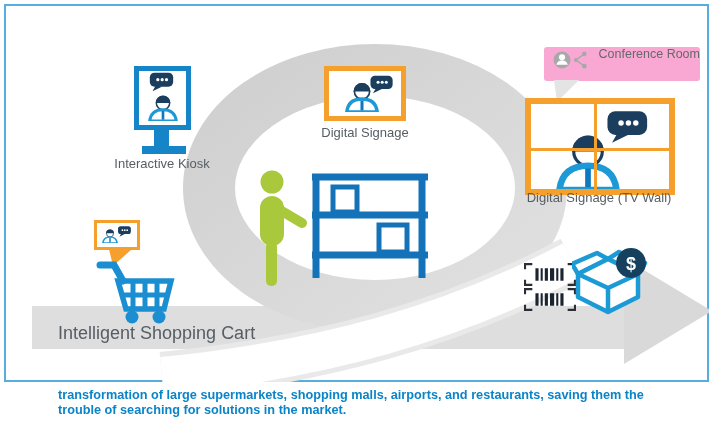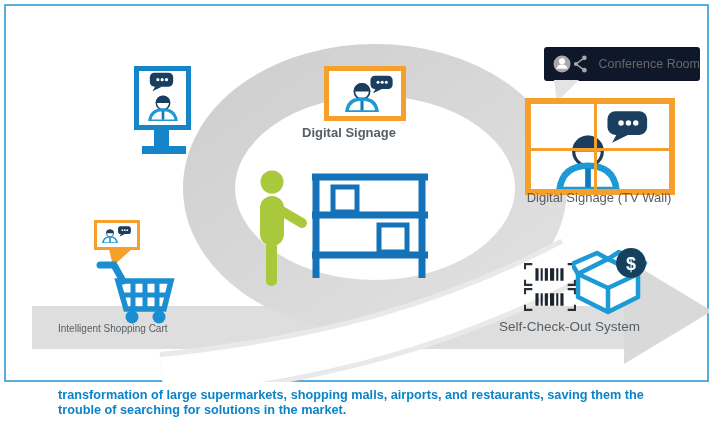--- a/index.html
+++ b/index.html
@@ -19,38 +19,38 @@
   .lbl.center { text-align:center; }
 
   
   .kiosk-screen { left:128px; top:60px; width:57px; height:64px; border:5px solid #1585c8; }
   .kiosk-post { position:absolute; left:148px; top:124px; width:15px; height:16px; background:#1585c8; }
   .kiosk-base { position:absolute; left:136px; top:140px; width:44px; height:8px; background:#1585c8; }
   .kiosk-lbl { left:90px; top:150px; width:132px; }
 
   
   .signage-box { left:318px; top:60px; width:82px; height:55px; border:5px solid #f5a02d; }
-  .signage-lbl { left:283px; top:119px; width:120px;font-weight:bold; }
+  .signage-lbl { left:299px; top:119px; width:120px; }
 
   
   .conf-bubble { position:absolute; left:538px; top:41px; width:156px; height:34px;
-    background:#0f172a; border-radius:3px; display:flex; align-items:center; }
+    background:#f9a8d4; border-radius:3px; display:flex; align-items:flex-start; }
   .conf-tail { position:absolute; left:545px; top:74px; }
   .conf-text { color:#686868; font-size:12.5px; margin-left:8px; white-space:nowrap; }
 
   
   .tvwall-box { left:519px; top:92px; width:150px; height:97px; border:6px solid #f5a02d; }
   .tv-vline { position:absolute; left:63px; top:0; width:3px; height:85px; background:#f5a02d; }
   .tv-hline { position:absolute; left:0; top:44px; width:138px; height:3px; background:#f5a02d; }
   .tvwall-lbl { left:503px; top:184px; width:180px; }
 
   
   .cart-bubble { left:88px; top:214px; width:46px; height:30px; border:3px solid #f5a02d; }
   .cart-tail { position:absolute; left:100px; top:243px; }
-  .cart-lbl { left:52px; top:317px; font-size:10px; }
+  .cart-lbl { left:52px; top:317px; font-size:18px; }
 
   
   .checkout-lbl { left:493px; top:313px; font-size:13.5px; }
 
   
   .caption {
     position:absolute; left:5px; top:388px; width:712px;
     color:#0a84c8; font-weight:bold; font-size:12.7px; line-height:15px;
   }
   .cap-rest { margin-left:53px; }
@@ -123,20 +123,21 @@
   </svg>
 
   <div class="icon-frame kiosk-screen">
     <svg width="47" height="54" viewBox="0 0 47 54">
       <use href="#sym-bubble" x="10" y="1" width="27" height="20"></use>
       <use href="#sym-person" x="4" y="22" width="40" height="28"></use>
     </svg>
   </div>
   <div class="kiosk-post"></div>
   <div class="kiosk-base"></div>
+  <div class="lbl center kiosk-lbl">Interactive Kiosk</div>
 
   <div class="icon-frame signage-box">
     <svg width="72" height="45" viewBox="0 0 72 45">
       <use href="#sym-person" x="10" y="9" width="46" height="32"></use>
       <use href="#sym-bubble" x="40" y="4" width="27" height="19"></use>
     </svg>
   </div>
   <div class="lbl center signage-lbl">Digital Signage</div>
 
   <div class="conf-bubble">
@@ -199,20 +200,19 @@
       <path d="M6,30 L0,20 L25,9 L36,15 Z"></path>
       <path d="M66,30 L73,19 L47,8 L36,15 Z"></path>
       <path d="M6,30 L36,15 L66,30 L66,53 L36,68 L6,53 Z"></path>
       <path d="M6,30 L36,44 L66,30 M36,44 L36,68" fill="none"></path>
     </g>
     <g>
       <circle cx="59" cy="19" r="15" fill="#15405e"></circle>
       <text x="59" y="25.5" text-anchor="middle" font-size="18" font-weight="bold" fill="#ffffff" font-family="Liberation Sans, sans-serif">$</text>
     </g>
   </svg>
-  <div class="lbl checkout-lbl">Self-Check-Out System</div>
 
 </div>
 
 <div class="caption">
   <div class="cap-rest">transformation of large supermarkets, shopping malls, airports, and restaurants, saving them the</div>
   <div class="cap-rest">trouble of searching for solutions in the market.</div>
 </div>
 
 </body></html>

